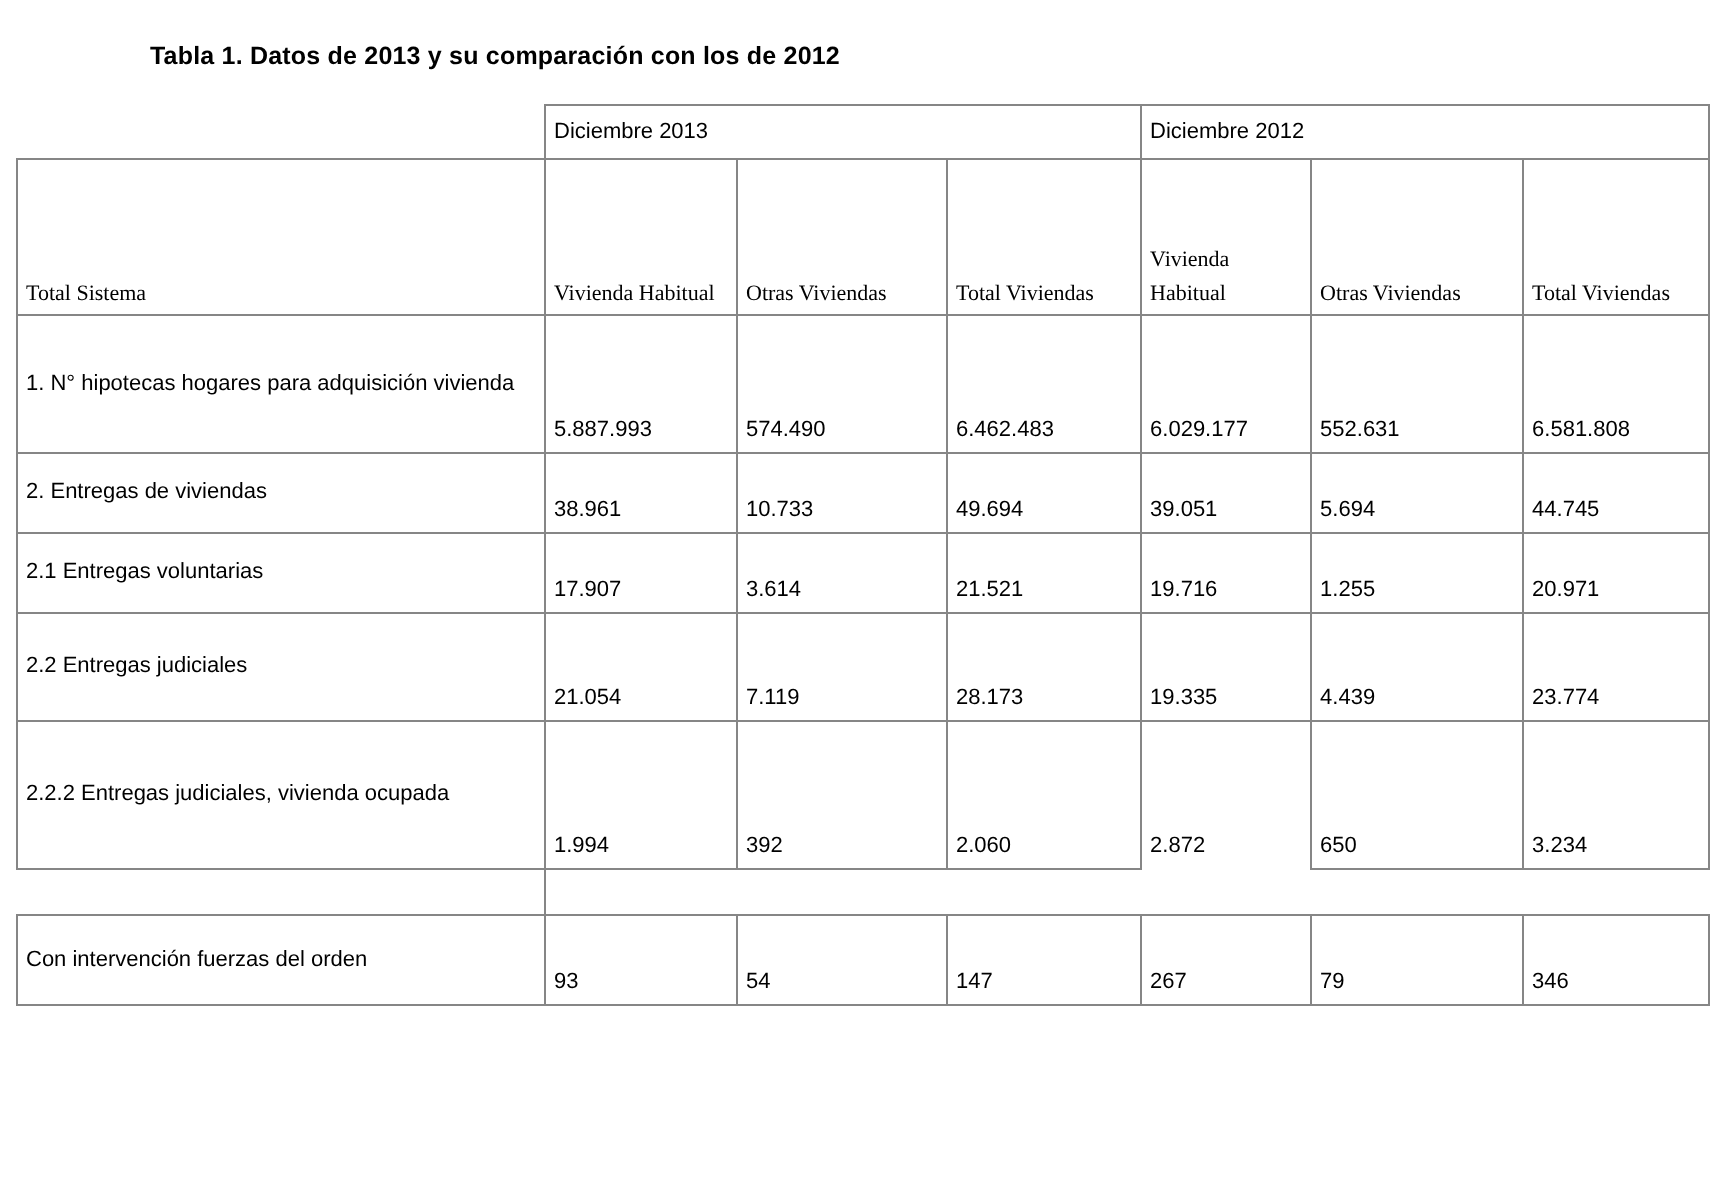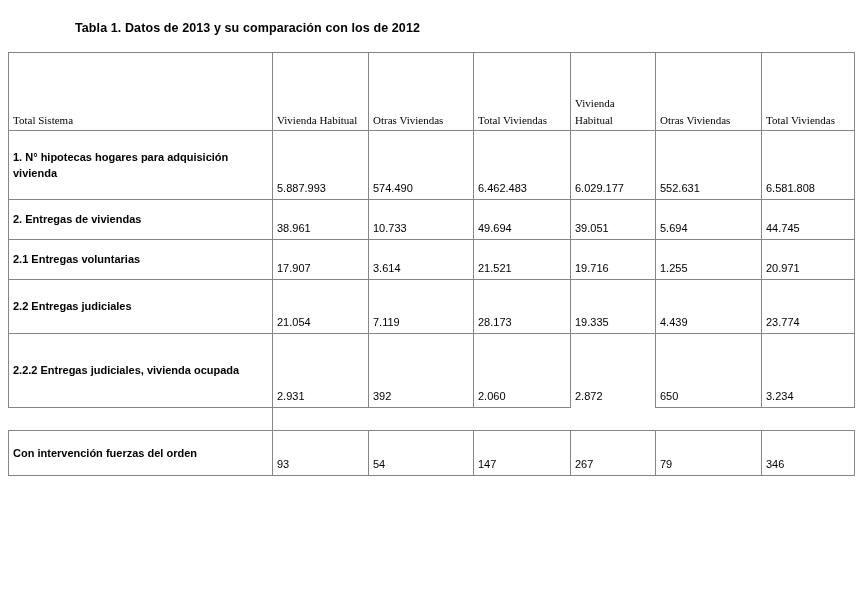--- a/index.html
+++ b/index.html
@@ -45,21 +45,21 @@
   td.corner, td.colhead {
     vertical-align: bottom;
     padding-bottom: 2px;
     font-family: Liberation Serif, serif;
   }
   
   td.val {
     vertical-align: bottom;
     padding-bottom: 3px;
   }
-  td.lab { vertical-align: middle; font-weight: bold; }
+  td.lab { vertical-align: middle; }
   
   td.nb { border-bottom: none; }
   
   tr.r-gap td { border: none; }
   tr.r-gap td.keep-right { border-right: 1px solid #868686; }
 </style>
 </head>
 <body>
 
 <div class="page">
@@ -71,20 +71,25 @@
       <col style="width:264px">
       <col style="width:96px">
       <col style="width:105px">
       <col style="width:97px">
       <col style="width:85px">
       <col style="width:106px">
       <col style="width:93px">
     </colgroup>
     <tbody>
 
+      <tr style="height:27px">
+        <td class="blank"></td>
+        <td class="group" colspan="3">Diciembre 2013</td>
+        <td class="group" colspan="3">Diciembre 2012</td>
+      </tr>
 
       <tr style="height:78px">
         <td class="corner">Total Sistema</td>
         <td class="colhead">Vivienda Habitual</td>
         <td class="colhead">Otras Viviendas</td>
         <td class="colhead">Total Viviendas</td>
         <td class="colhead">Vivienda Habitual</td>
         <td class="colhead">Otras Viviendas</td>
         <td class="colhead">Total Viviendas</td>
       </tr>
@@ -126,21 +131,21 @@
         <td class="val">7.119</td>
         <td class="val">28.173</td>
         <td class="val">19.335</td>
         <td class="val">4.439</td>
         <td class="val">23.774</td>
       </tr>
 
 
       <tr style="height:74px">
         <td class="lab">2.2.2 Entregas judiciales, vivienda ocupada</td>
-        <td class="val">2.931</td>
+        <td class="val">1.994</td>
         <td class="val">392</td>
         <td class="val">2.060</td>
         <td class="val nb">2.872</td>
         <td class="val">650</td>
         <td class="val">3.234</td>
       </tr>
 
       <tr class="r-gap" style="height:23px">
         <td class="keep-right"></td>
         <td></td>

